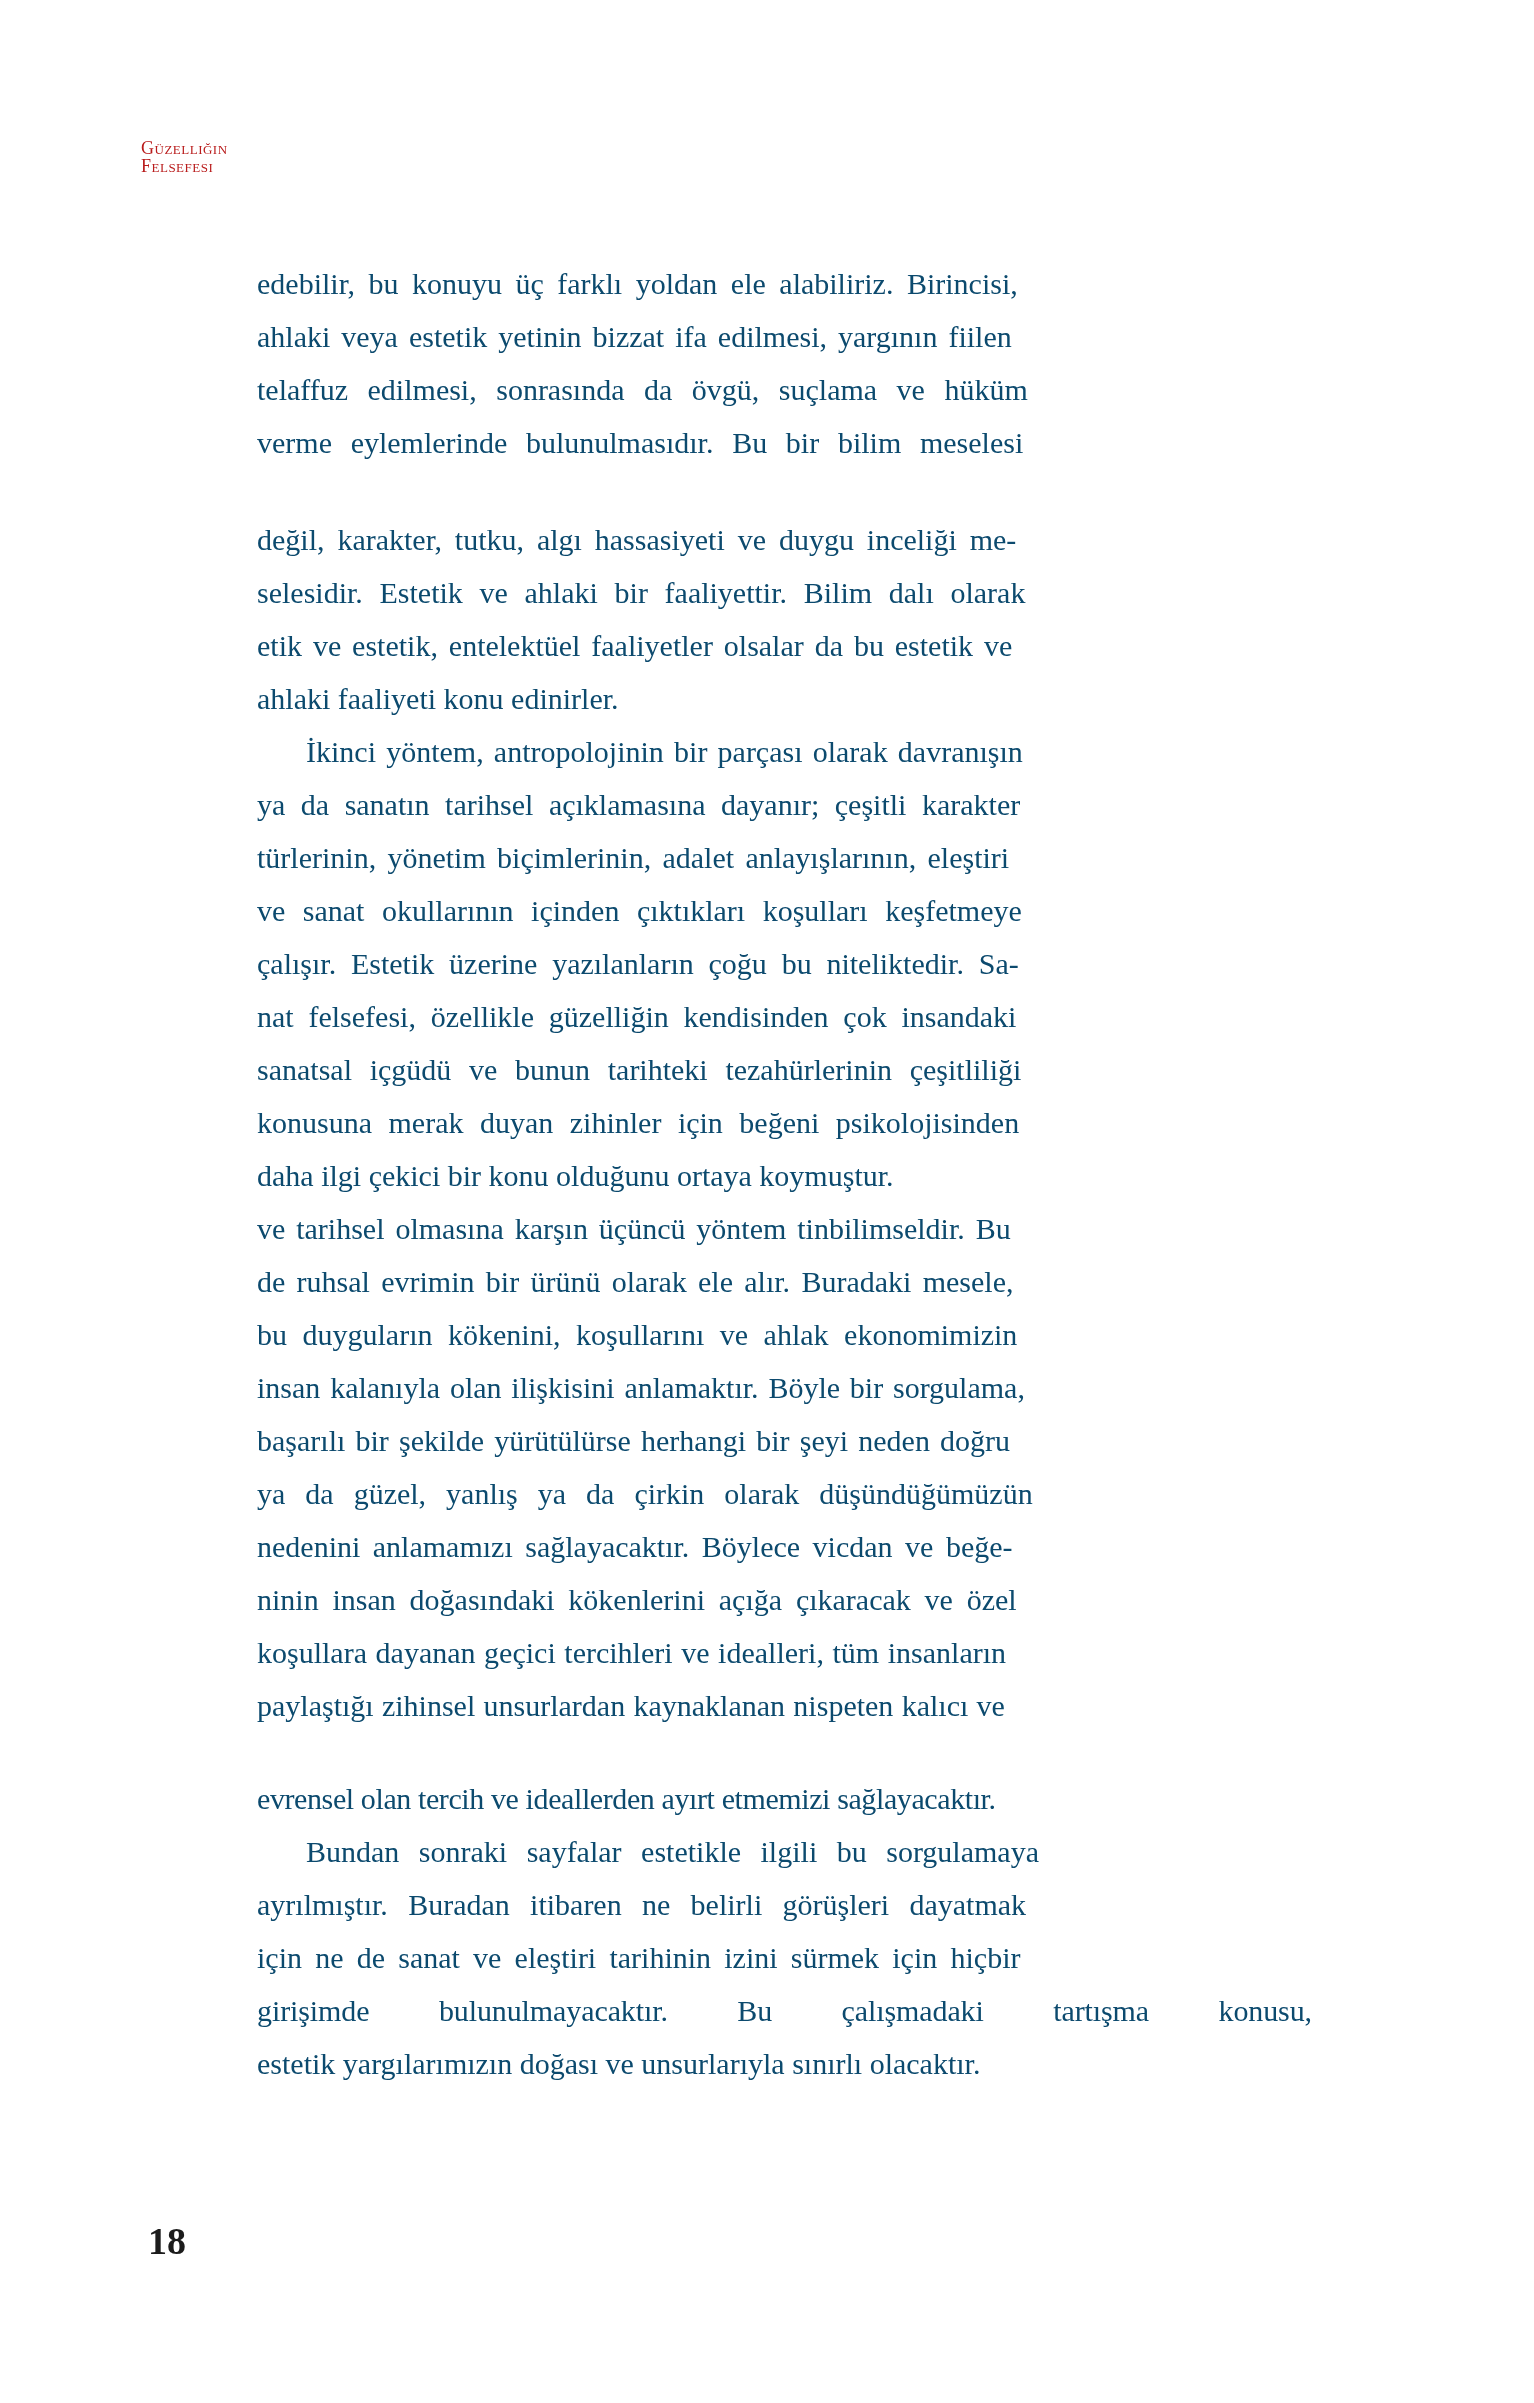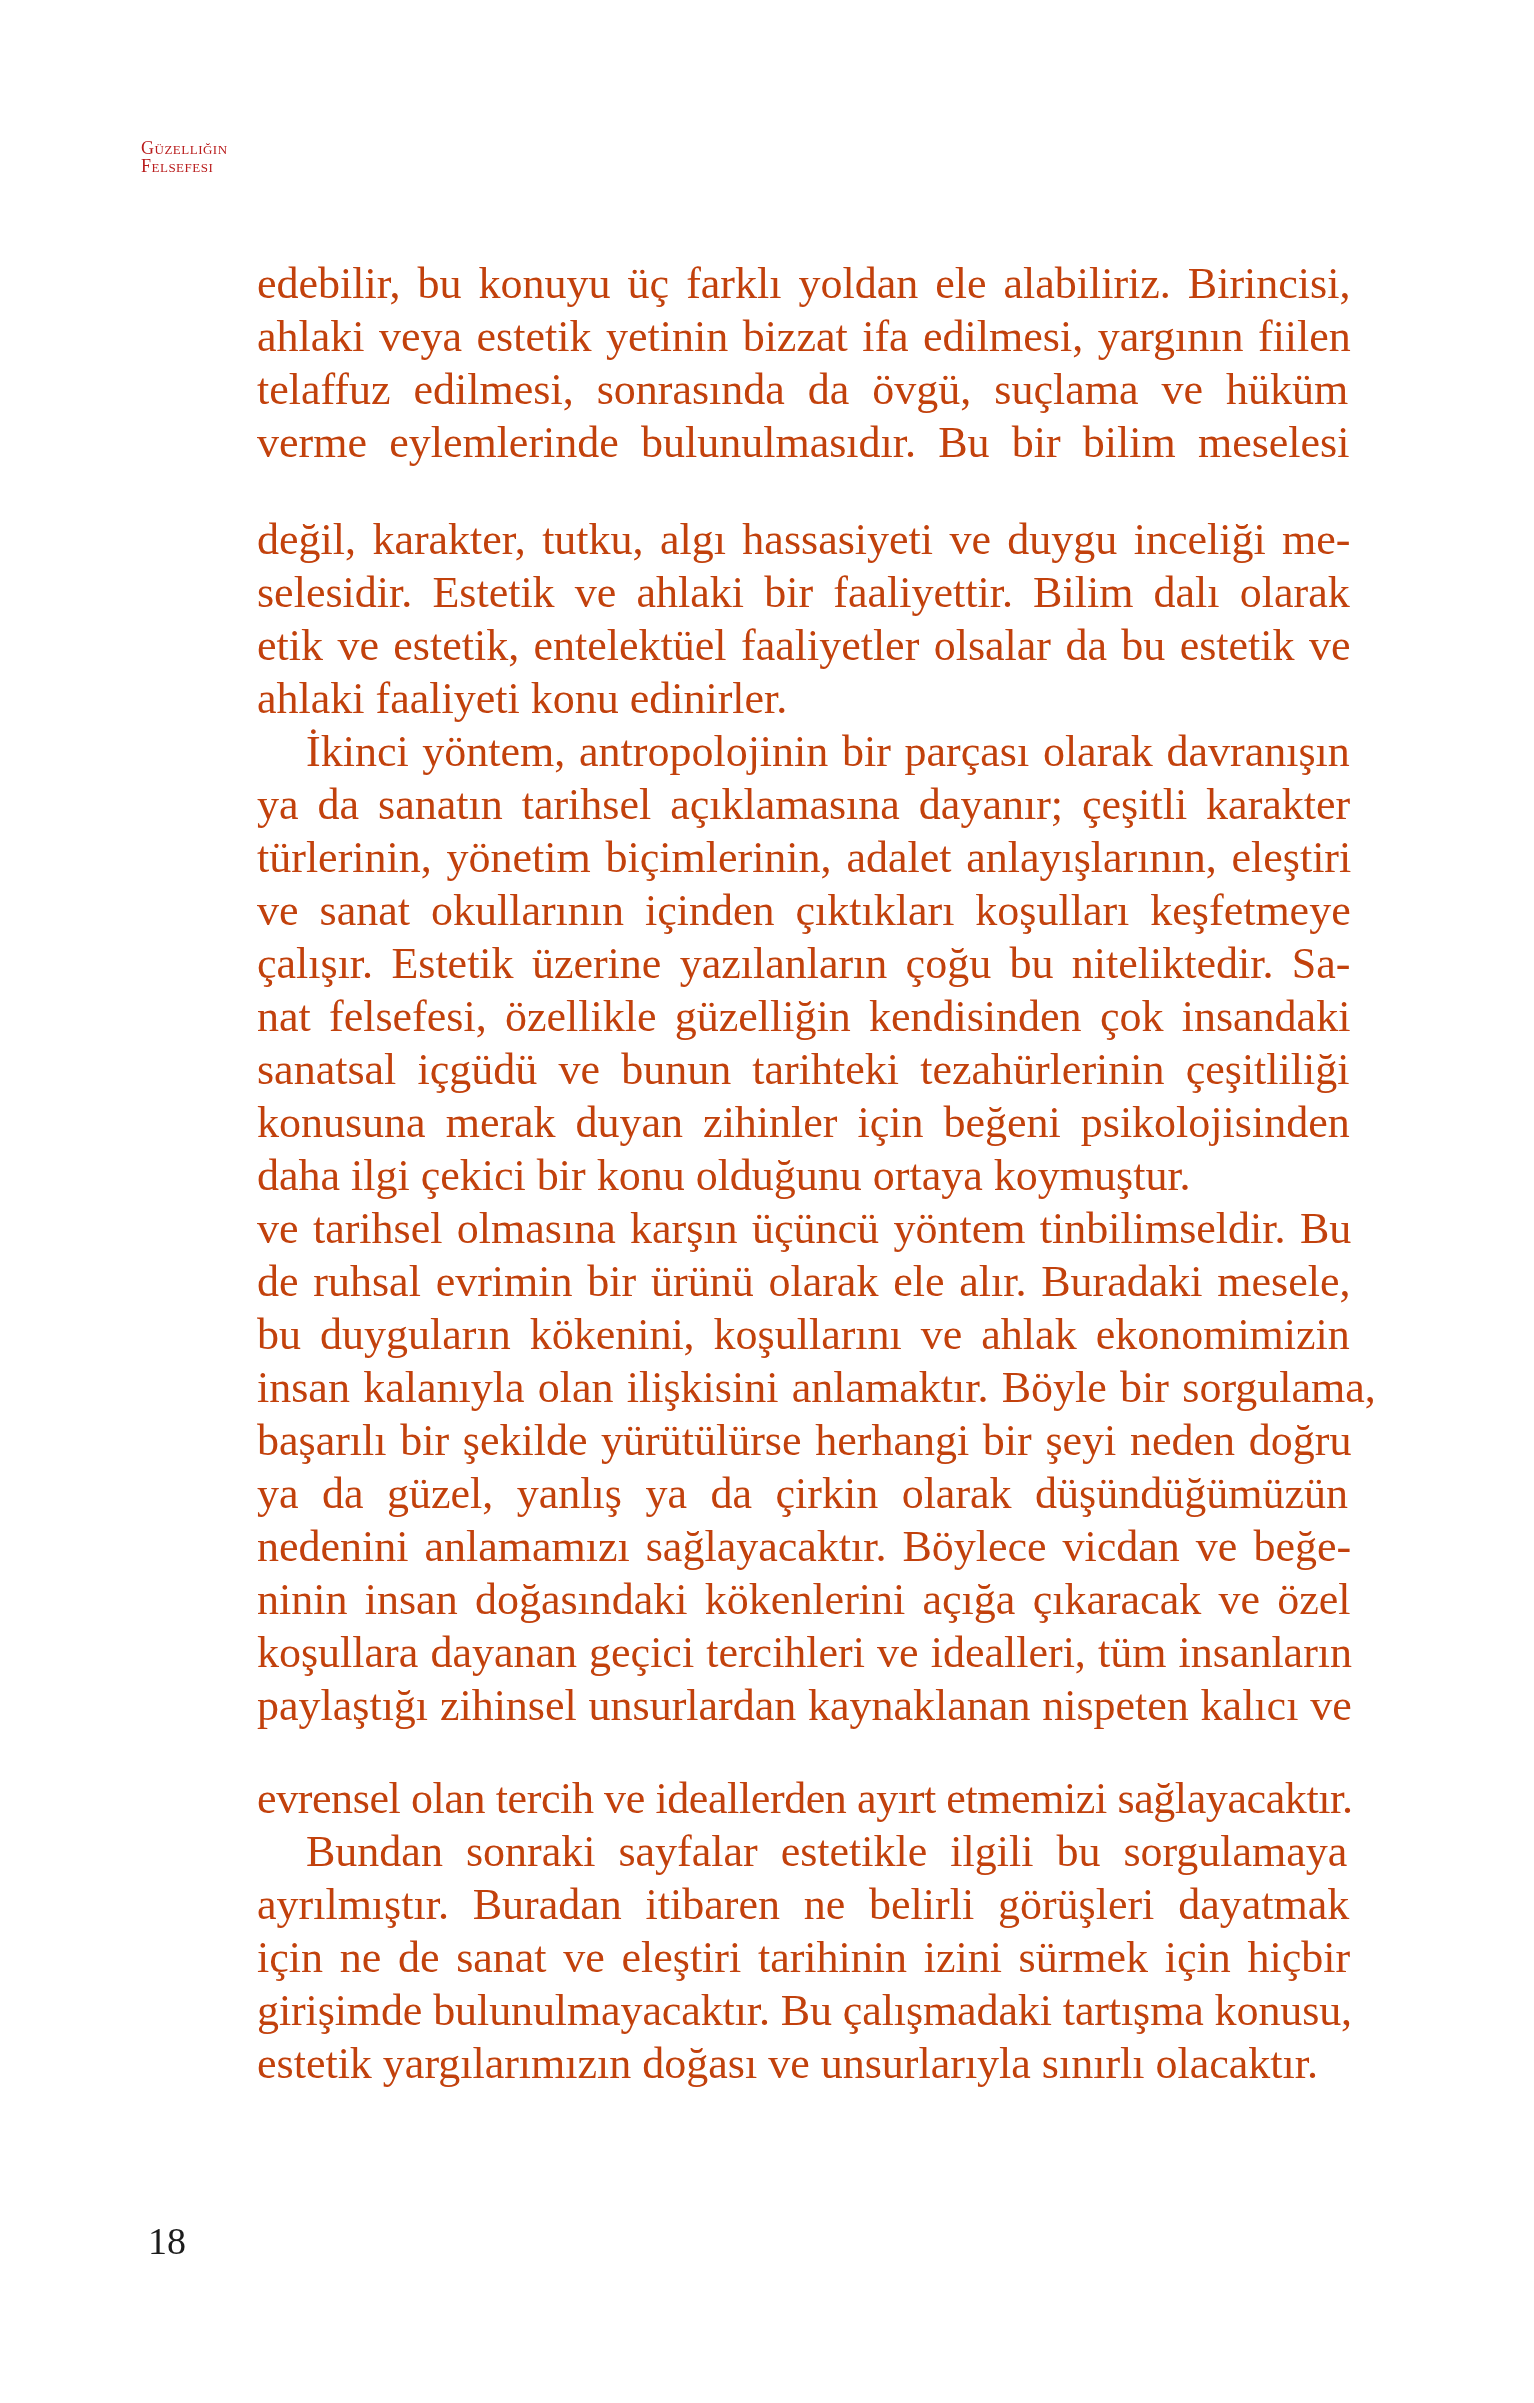--- a/index.html
+++ b/index.html
@@ -26,24 +26,24 @@
       color: #b91c1c;
     }
     .running-head div {
       display: block;
     }
     .body-text {
       position: absolute;
       left: 257px;
       top: 257px;
       width: 1055px;
-      font-size: 44px;
+      font-size: 30px;
       line-height: 53px;
       text-align: justify;
-      color: #c2410c;
+      color: #0c4a6e;
     }
     .body-text .line {
       display: block;
       white-space: nowrap;
       text-align: justify;
       text-align-last: justify;
       height: 53px;
     }
     .body-text .line.last {
       text-align-last: left;
@@ -51,20 +51,21 @@
     .body-text .line.indent {
       padding-left: 49px;
     }
     .page-number {
       position: absolute;
       left: 148px;
       top: 2222px;
       font-size: 38px;
       line-height: 38px;
       color: #1c1c1c;
+      font-weight: bold;
     }
   </style>
 </head>
 <body>
 
 <div class="running-head">
   <div>Güzelliğin</div>
   <div>Felsefesi</div>
 </div>
 

